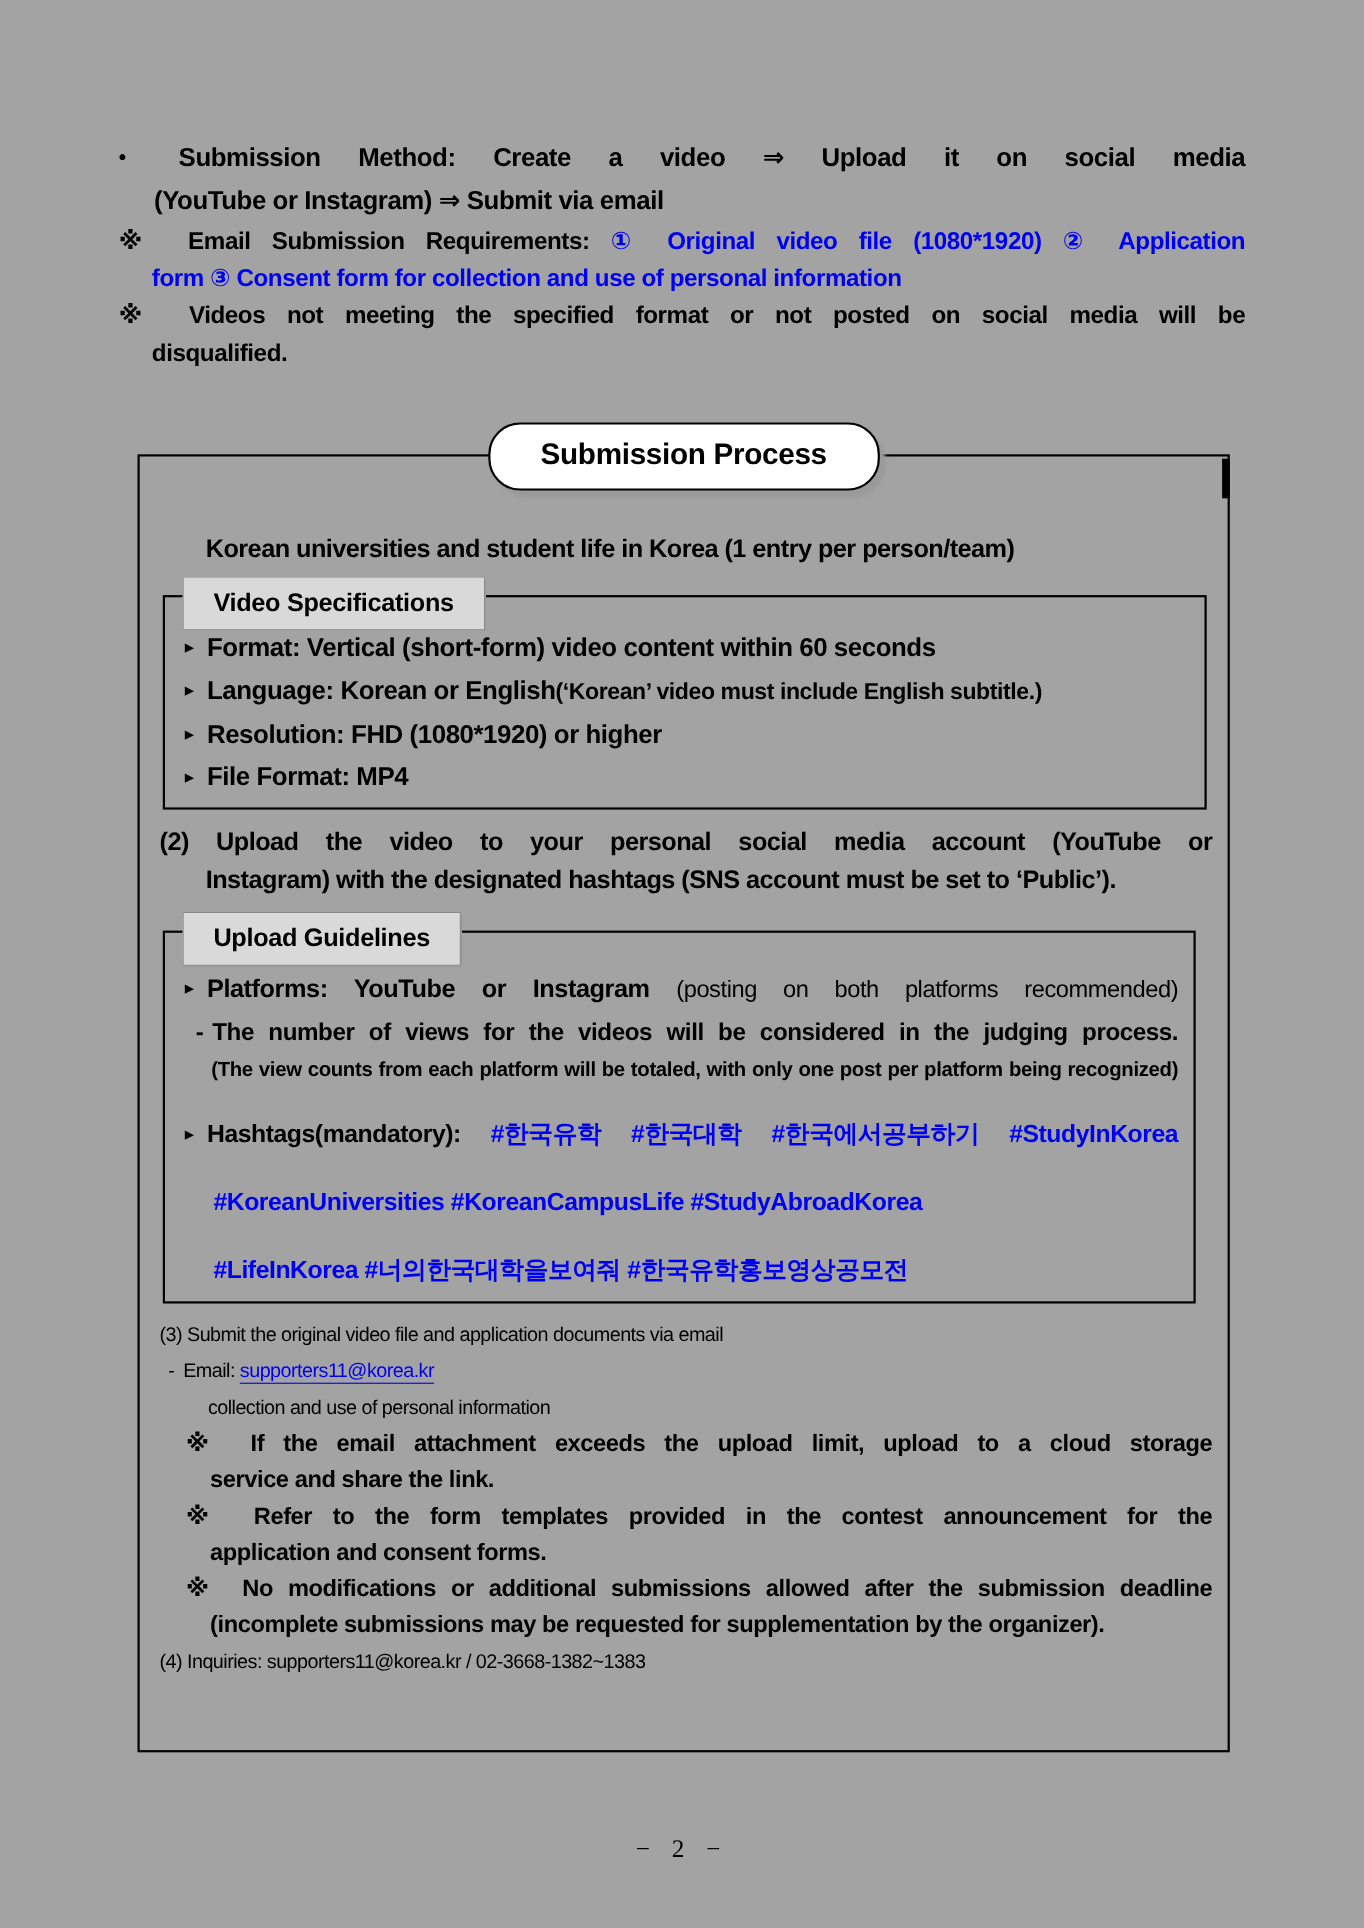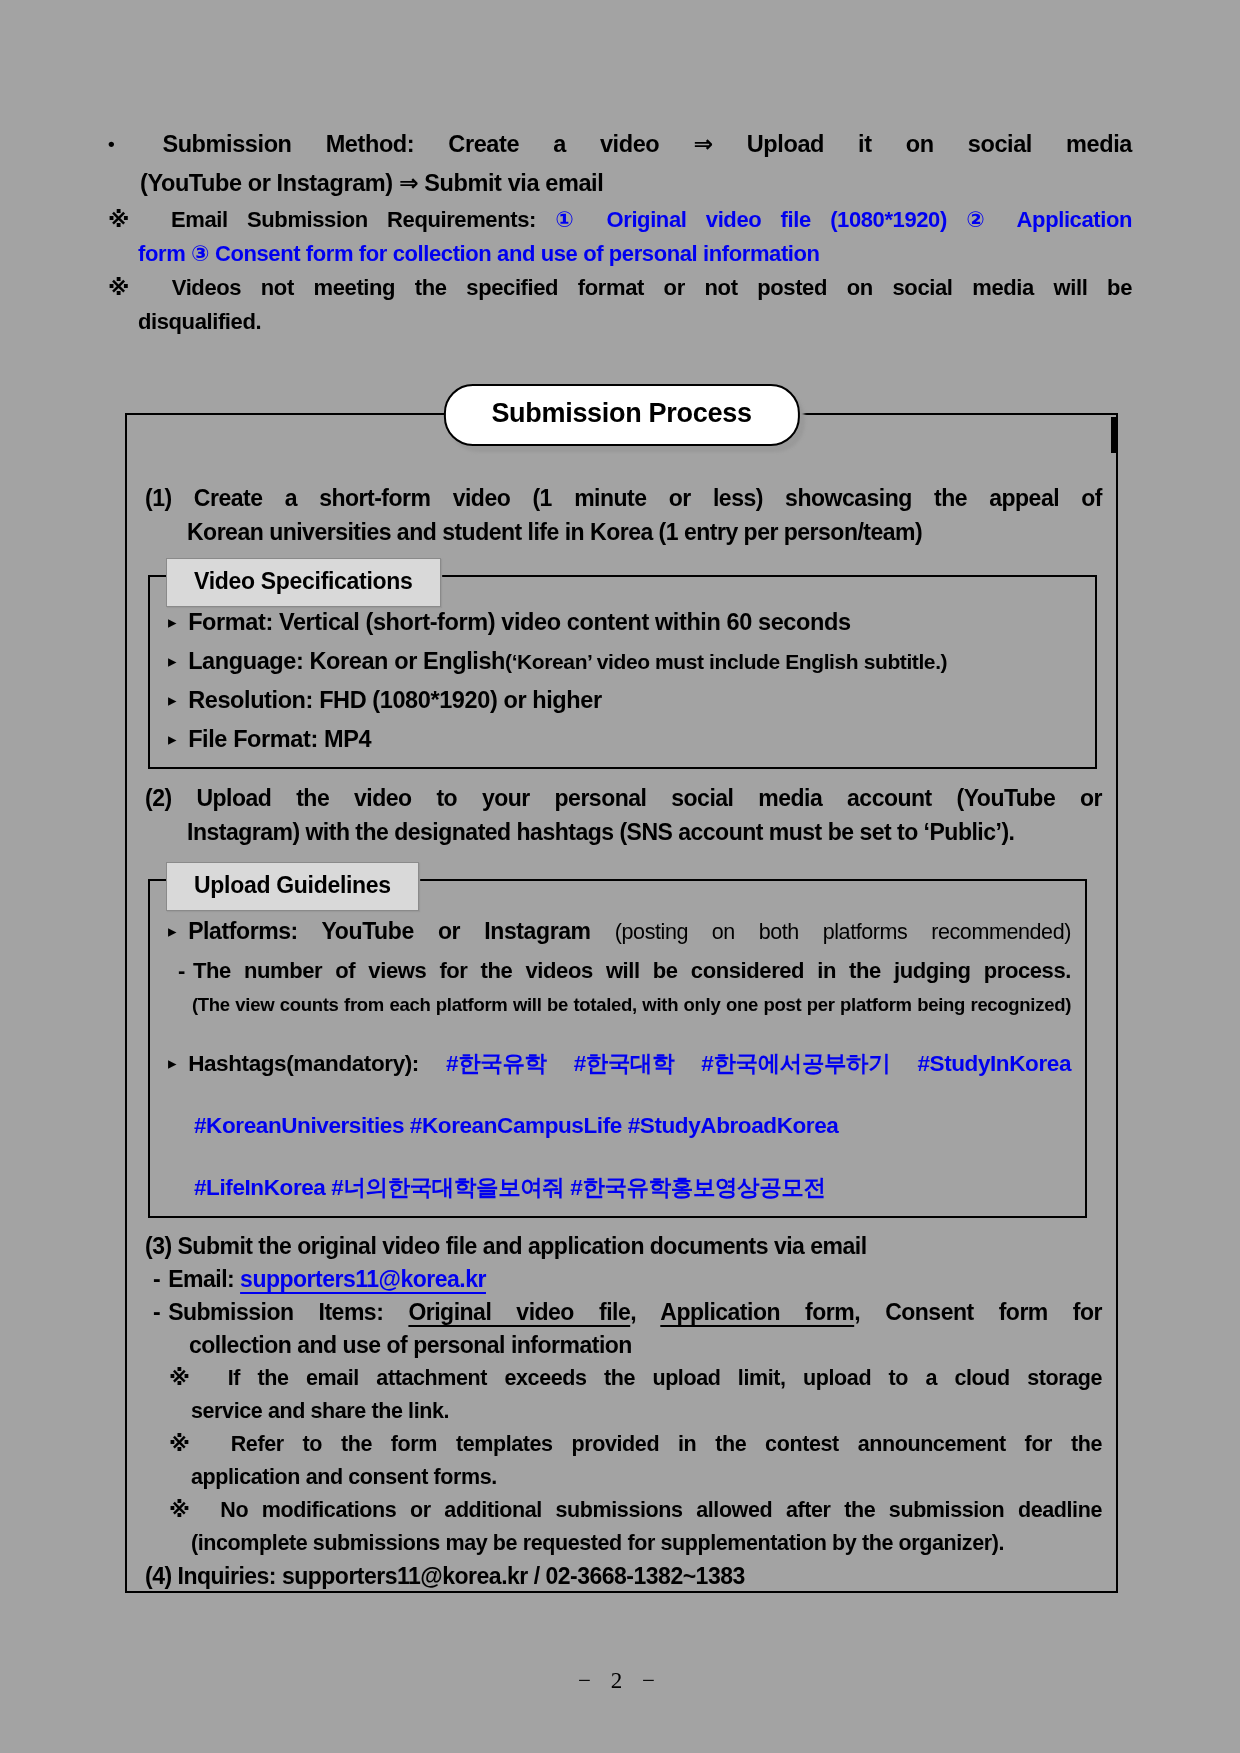--- a/index.html
+++ b/index.html
@@ -41,21 +41,21 @@
   .guide-box{margin:30px 29px 0 21px;padding:30px 14px 10px 18px;}
   .g-platforms{font-size:23px;font-weight:700;line-height:40px;letter-spacing:-0.4px;}
   .g-plain{font-size:21.5px;font-weight:500;}
   .g-views{font-size:22px;font-weight:700;line-height:37px;letter-spacing:-0.4px;padding-left:10px;}
   .g-views-note{font-size:18.5px;font-weight:600;line-height:31px;letter-spacing:-0.3px;padding-left:24px;}
   .g-hash{margin-top:25px;font-size:22.5px;font-weight:700;line-height:37px;letter-spacing:-0.4px;}
   .g-hash-cont{padding-left:26px;}
   .g-maintain{margin-top:10px;font-size:21.5px;font-weight:700;line-height:36px;letter-spacing:-1px;}
   
   .step3{margin-top:12px;}
-  .s3{font-size:23px;font-weight:700;line-height:33px;letter-spacing:-0.5px;}
+  .s3{font-size:18px;font-weight:400;line-height:33px;letter-spacing:-0.5px;}
   .s3n{font-size:21.5px;font-weight:600;line-height:33px;letter-spacing:-0.4px;}
   .dash{margin-right:8px;}
   .p8{padding-left:8px;}.p44{padding-left:44px;}.p24{padding-left:24px;}.p46{padding-left:46px;}
   .u{text-decoration:underline;text-underline-offset:5px;text-decoration-thickness:1.5px;}
   .email-link{color:var(--blue,#0000f0);text-decoration:underline;text-underline-offset:5px;cursor:pointer;}
   
   .pagenum{position:absolute;top:1668px;left:0;width:100%;text-align:center;
            font-family:"Liberation Serif","DejaVu Serif",serif;font-size:23px;letter-spacing:7px;}
 </style>
 </head>
@@ -84,21 +84,20 @@
     <div class="nl ind2">disqualified.</div>
   </section>
 
   <section class="outer-box">
     <div class="corner-mark"></div>
     <div class="pill">
       <span>Submission Process</span>
     </div>
 
     <div class="step step1">
-      <div class="f-step j">(1) Create a short-form video (1 minute or less) showcasing the appeal of</div>
       <div class="f-step ind-step">Korean universities and student life in Korea (1 entry per person/team)</div>
     </div>
 
     <div class="inner-box spec-box">
       <div class="tag">Video Specifications</div>
 
       <div class="spec-line">
         <span class="tri">▸</span><span>Format:</span>
         <span>Vertical (short-form) video content within 60 seconds</span>
       </div>
@@ -142,26 +141,20 @@
     </div>
 
     <div class="step step3">
       <div class="s3">(3) Submit the original video file and application documents via email</div>
 
       <div class="s3 p8">
         <span class="dash">-</span><span>Email:</span>
         <a class="email-link">supporters11@korea.kr</a>
       </div>
 
-      <div class="s3 p8 j">
-        <span class="dash">-</span><span>Submission Items:</span>
-        <span class="u">Original video file</span><span>,</span>
-        <span class="u">Application form</span><span>,</span>
-        <span>Consent form for</span>
-      </div>
       <div class="s3 p44">collection and use of personal information</div>
 
       <div class="s3n p24 j">
         <span class="mark">※</span>
         <span>If the email attachment exceeds the upload limit, upload to a cloud storage</span>
       </div>
       <div class="s3n p46">service and share the link.</div>
 
       <div class="s3n p24 j">
         <span class="mark">※</span>

